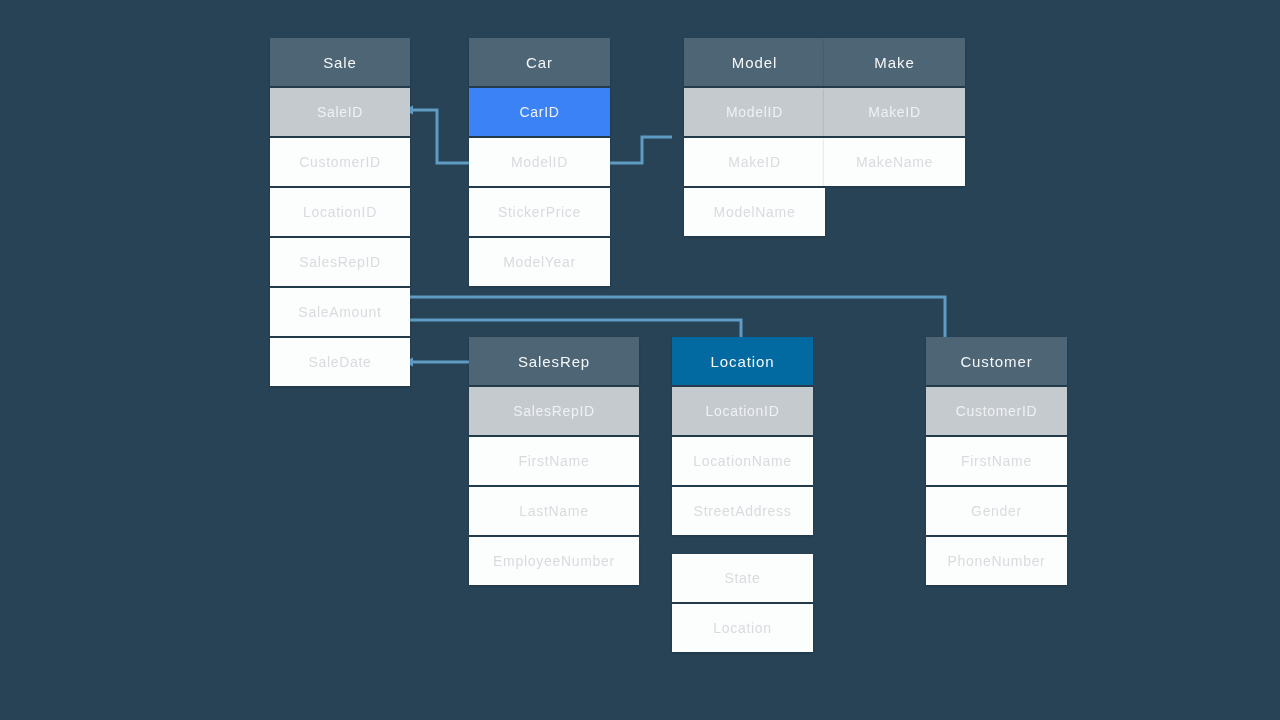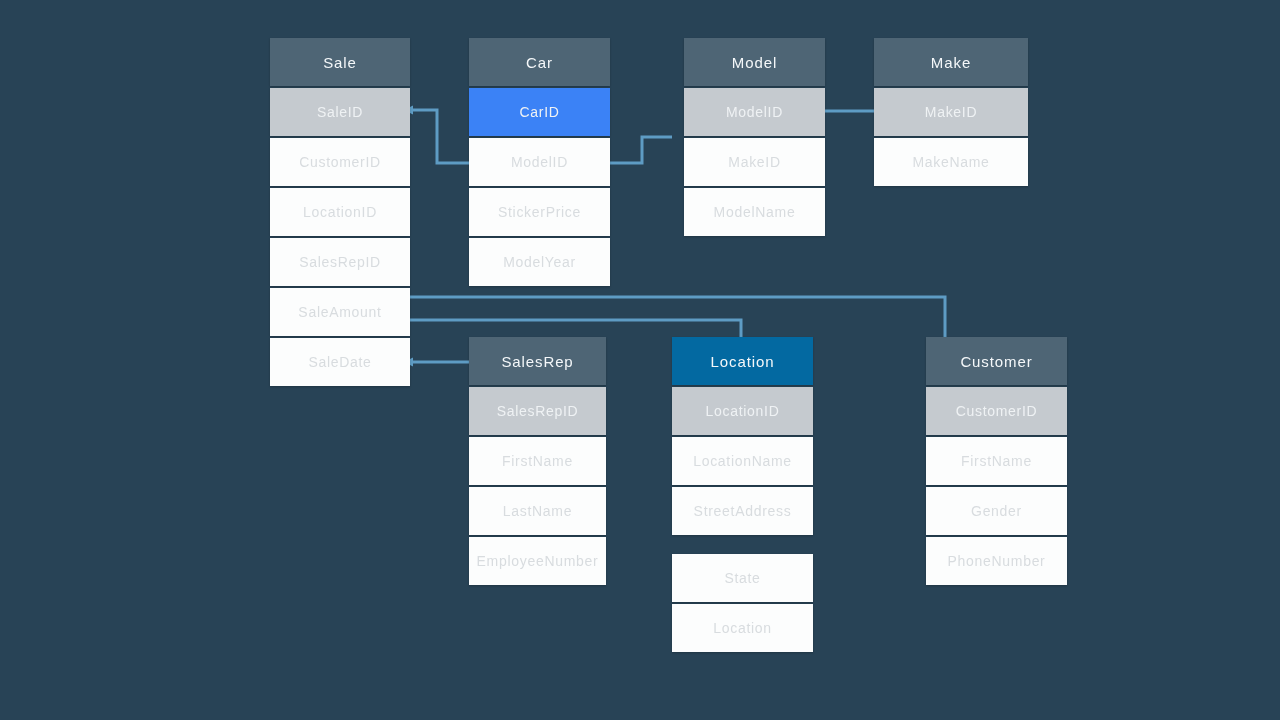--- a/index.html
+++ b/index.html
@@ -68,26 +68,26 @@
       <div class="t-row" style="background: rgb(252, 253, 253); color: rgb(216, 220, 223);">ModelID</div>
       <div class="t-row" style="background: rgb(252, 253, 253); color: rgb(216, 220, 223);">StickerPrice</div>
       <div class="t-row" style="background: rgb(252, 253, 253); color: rgb(216, 220, 223);">ModelYear</div>
     </div>
     <div class="table" style="left: 672px; top: 38px; width: 141px; margin-left: 12px;">
       <div class="t-header" style="background: rgb(78, 101, 117); color: rgb(245, 248, 250);">Model</div>
       <div class="t-row pk" style="background: rgb(197, 202, 207); color: rgb(239, 242, 244);">ModelID</div>
       <div class="t-row" style="background: rgb(252, 253, 253); color: rgb(216, 220, 223);">MakeID</div>
       <div class="t-row" style="background: rgb(252, 253, 253); color: rgb(216, 220, 223);">ModelName</div>
     </div>
-    <div class="table" style="left: 874px; top: 38px; width: 154px;">
+    <div class="table" style="left: 824px; top: 38px; width: 141px;">
       <div class="t-header" style="background: rgb(78, 101, 117); color: rgb(245, 248, 250);">Make</div>
       <div class="t-row pk" style="background: rgb(197, 202, 207); color: rgb(239, 242, 244);">MakeID</div>
       <div class="t-row" style="background: rgb(252, 253, 253); color: rgb(216, 220, 223);">MakeName</div>
     </div>
-    <div class="table" style="left: 469px; top: 337px; width: 137px;">
+    <div class="table" style="left: 469px; top: 337px; width: 170px;">
       <div class="t-header" style="background: rgb(78, 101, 117); color: rgb(245, 248, 250);">SalesRep</div>
       <div class="t-row pk" style="background: rgb(197, 202, 207); color: rgb(239, 242, 244);">SalesRepID</div>
       <div class="t-row" style="background: rgb(252, 253, 253); color: rgb(216, 220, 223);">FirstName</div>
       <div class="t-row" style="background: rgb(252, 253, 253); color: rgb(216, 220, 223);">LastName</div>
       <div class="t-row" style="background: rgb(252, 253, 253); color: rgb(216, 220, 223);">EmployeeNumber</div>
     </div>
     <div class="table" style="left: 672px; top: 337px; width: 141px;">
       <div class="t-header" style="background: #0369a1; color: rgb(245, 248, 250);">Location</div>
       <div class="t-row pk" style="background: rgb(197, 202, 207); color: rgb(239, 242, 244);">LocationID</div>
       <div class="t-row" style="background: rgb(252, 253, 253); color: rgb(216, 220, 223);">LocationName</div>

